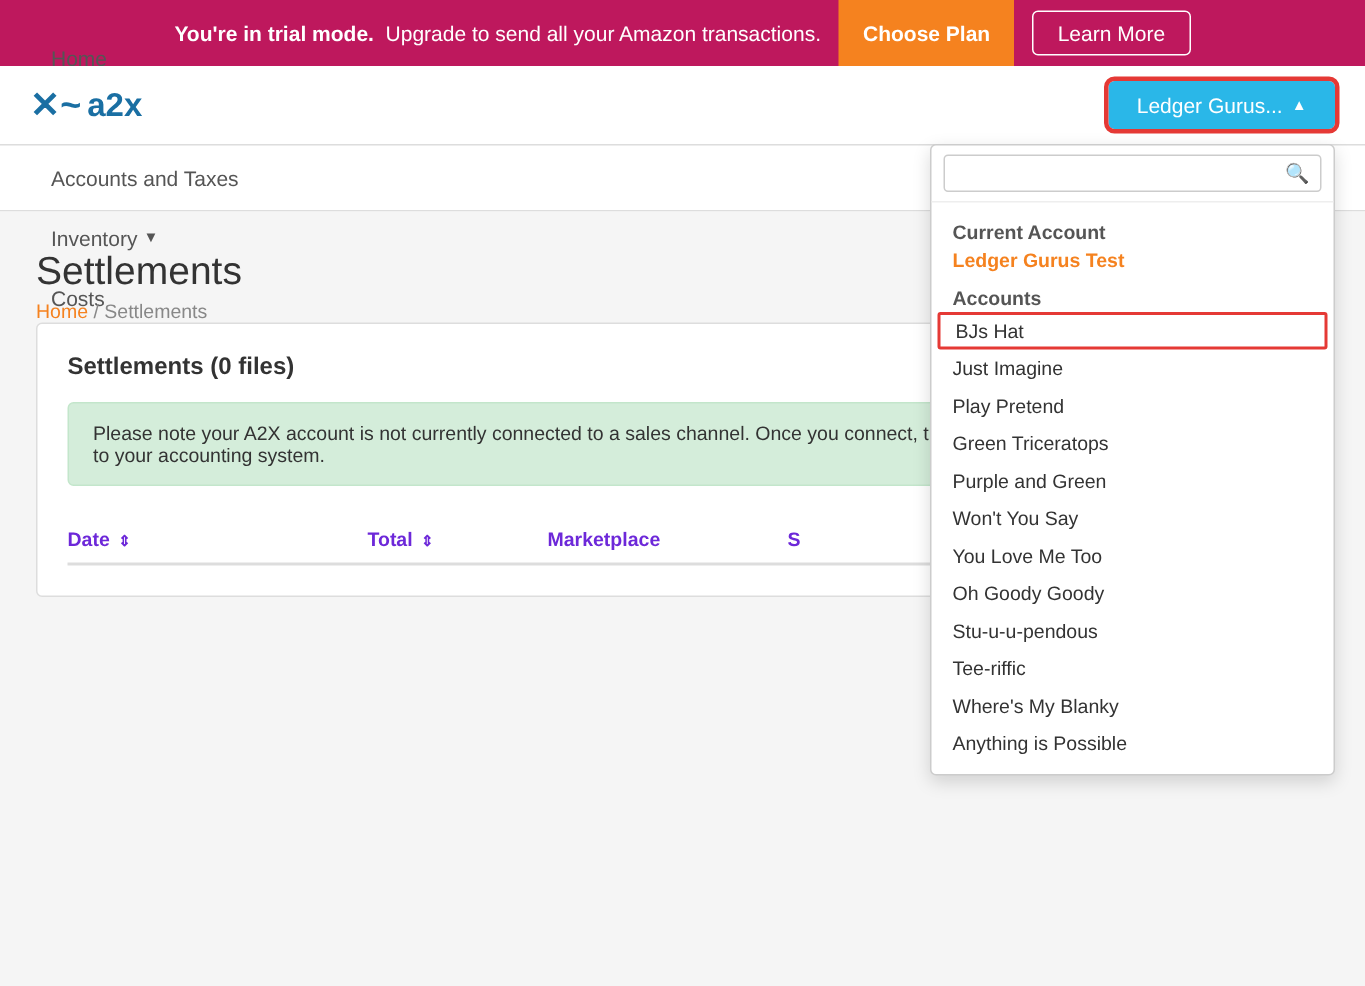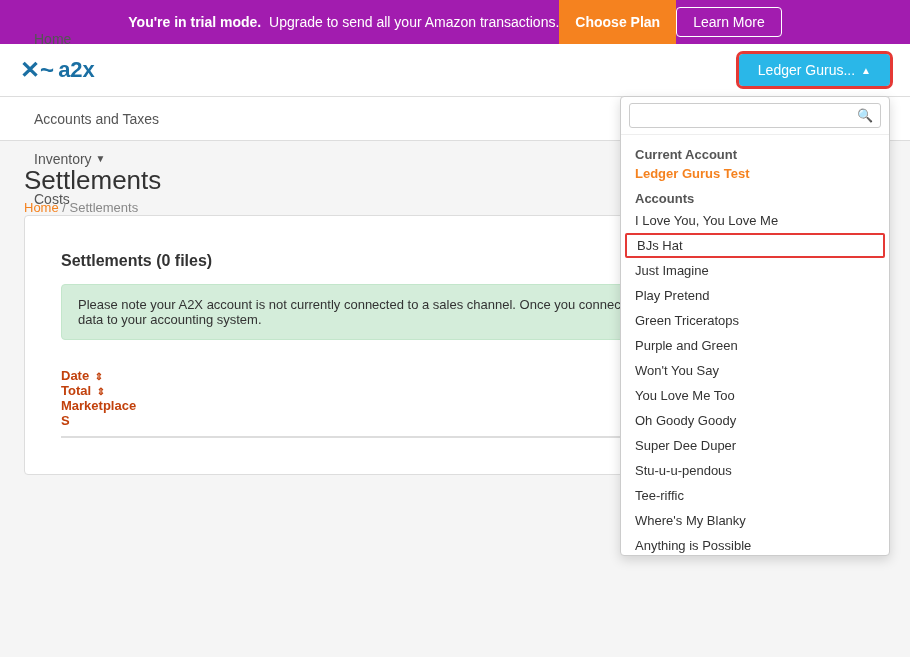--- a/index.html
+++ b/index.html
@@ -1,27 +1,27 @@
 <!DOCTYPE html>
 <html><head>
   <meta charset="utf-8">
   <style>
     * { box-sizing: border-box; margin: 0; padding: 0; }
     body { font-family: Arial, sans-serif; font-size: 14px; color: #333; background: #f5f5f5; width: 910px; min-height: 657px; overflow-x: hidden; }
 
     
     .top-banner {
-      background: #a21caf;
+      background: #be185d;
       color: #fff;
       display: flex;
       align-items: center;
       justify-content: center;
       padding: 8px 16px;
       font-size: 14px;
-      gap: 0;
+      gap: 12px;
       height: 44px;
     }
     .btn-choose-plan {
       background: #f5821f;
       color: #fff;
       border: none;
       padding: 23px 16px;
       border-radius: 4px;
       font-size: 14px;
       font-weight: bold;
@@ -175,21 +175,21 @@
       color: #888;
     }
     .breadcrumb a { color: #f5821f; text-decoration: none; }
     .breadcrumb span { color: #888; }
 
     
     .card {
       background: #fff;
       border: 1px solid #ddd;
       border-radius: 4px;
-      padding: 36px;
+      padding: 20px;
     }
     .card-title {
       font-size: 16px;
       font-weight: bold;
       color: #333;
       margin-bottom: 14px;
     }
     .info-box {
       background: #d4edda;
       border: 1px solid #c3e6cb;
@@ -200,22 +200,21 @@
       margin-bottom: 20px;
     }
 
     
     .table-header {
       display: flex;
       border-bottom: 2px solid #ddd;
       padding: 8px 0;
       font-size: 13px;
       font-weight: bold;
-      color: #c2410c;
-      flex-direction: column;
+      color: #6d28d9;
     }
     .col-date { width: 200px; }
     .col-total { width: 120px; }
     .col-marketplace { width: 160px; }
     .col-status { width: 80px; }
     .sort-icon { font-size: 10px; margin-left: 2px; }
 
     
     .dropdown-section::-webkit-scrollbar { width: 8px; }
     .dropdown-section::-webkit-scrollbar-track { background: #f1f1f1; }
@@ -247,30 +246,28 @@
     <div class="dropdown-wrapper">
       <div class="dropdown-search">
         <input type="text" placeholder="" style="">
         <span class="search-icon">🔍</span>
       </div>
       <div class="dropdown-section">
         <div class="dropdown-label">Current Account</div>
         <div class="dropdown-current-name">Ledger Gurus Test</div>
         <div class="dropdown-label">Accounts</div>
         <div id="accounts-list">
-            <div class="dropdown-item">I Love You, You Love Me</div>
             <div class="dropdown-item highlighted">BJs Hat</div>
             <div class="dropdown-item">Just Imagine</div>
             <div class="dropdown-item">Play Pretend</div>
             <div class="dropdown-item">Green Triceratops</div>
             <div class="dropdown-item">Purple and Green</div>
             <div class="dropdown-item">Won't You Say</div>
             <div class="dropdown-item">You Love Me Too</div>
             <div class="dropdown-item">Oh Goody Goody</div>
-            <div class="dropdown-item">Super Dee Duper</div>
             <div class="dropdown-item">Stu-u-u-pendous</div>
             <div class="dropdown-item">Tee-riffic</div>
             <div class="dropdown-item">Where's My Blanky</div>
             <div class="dropdown-item">Anything is Possible</div>
           </div>
       </div>
     </div>
   </div>
 </div>
 

